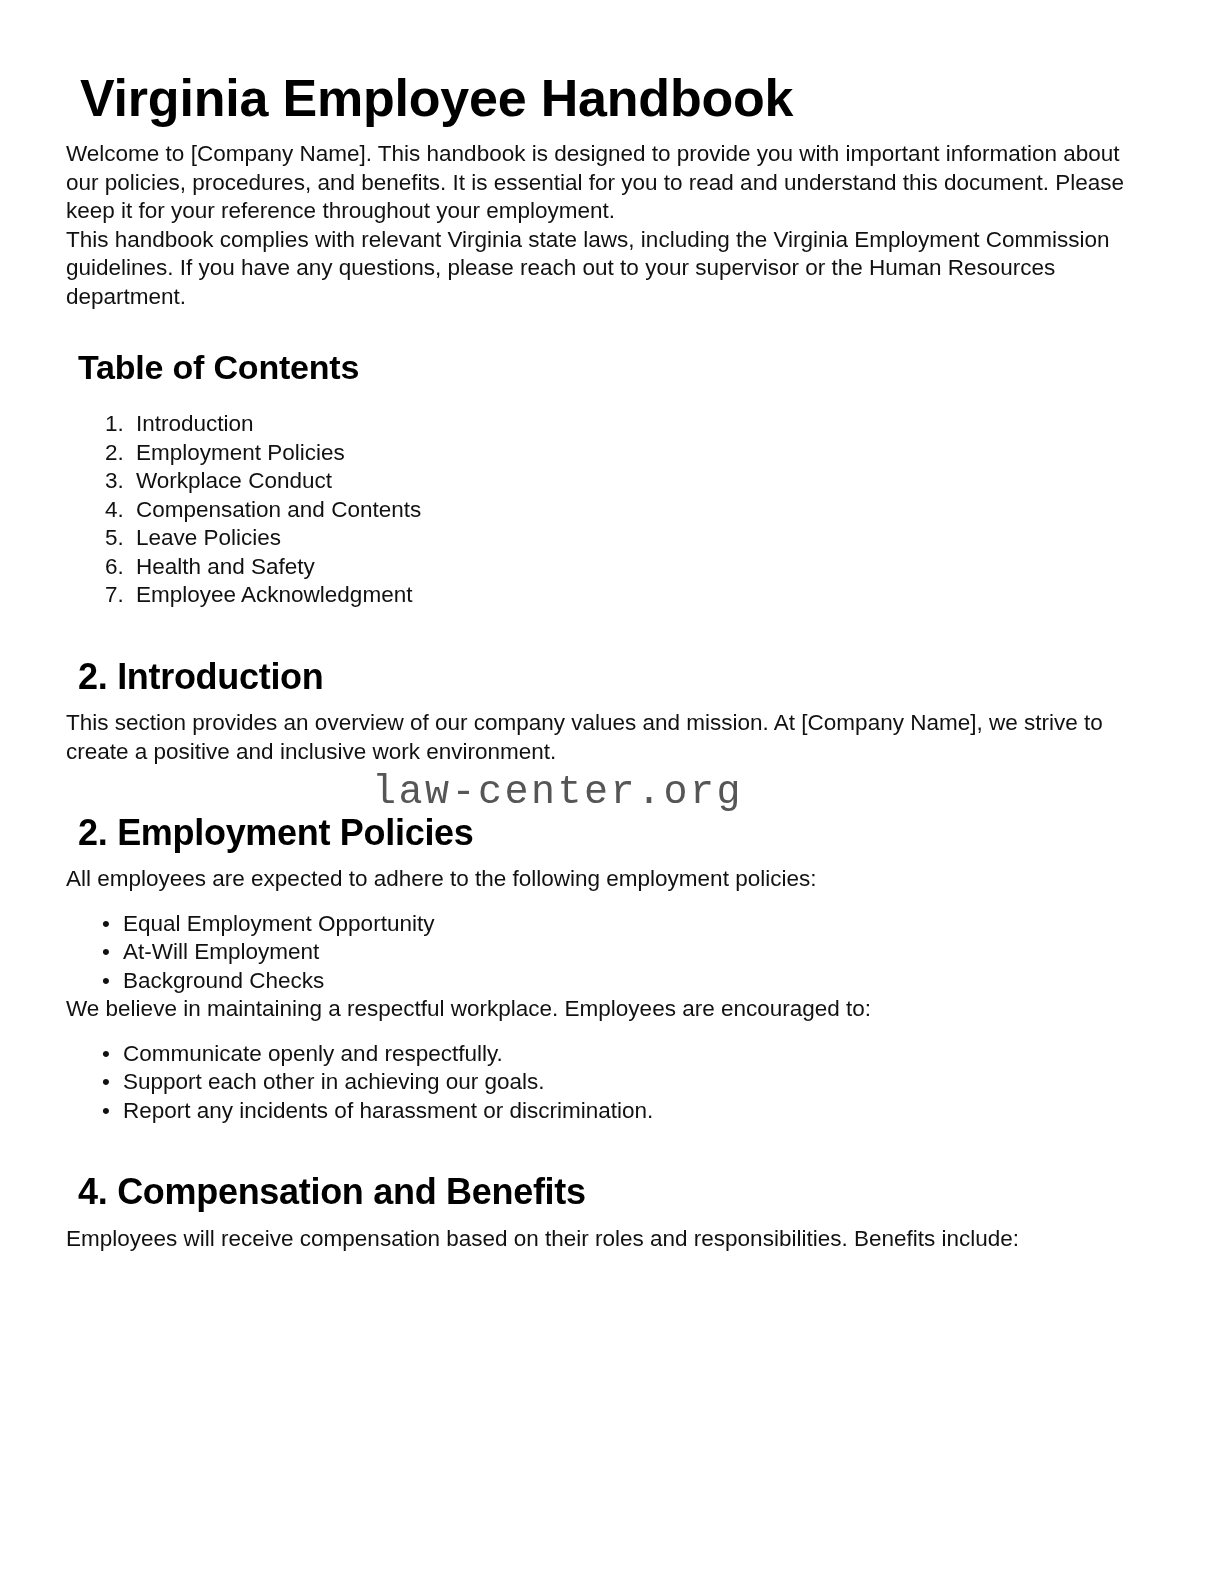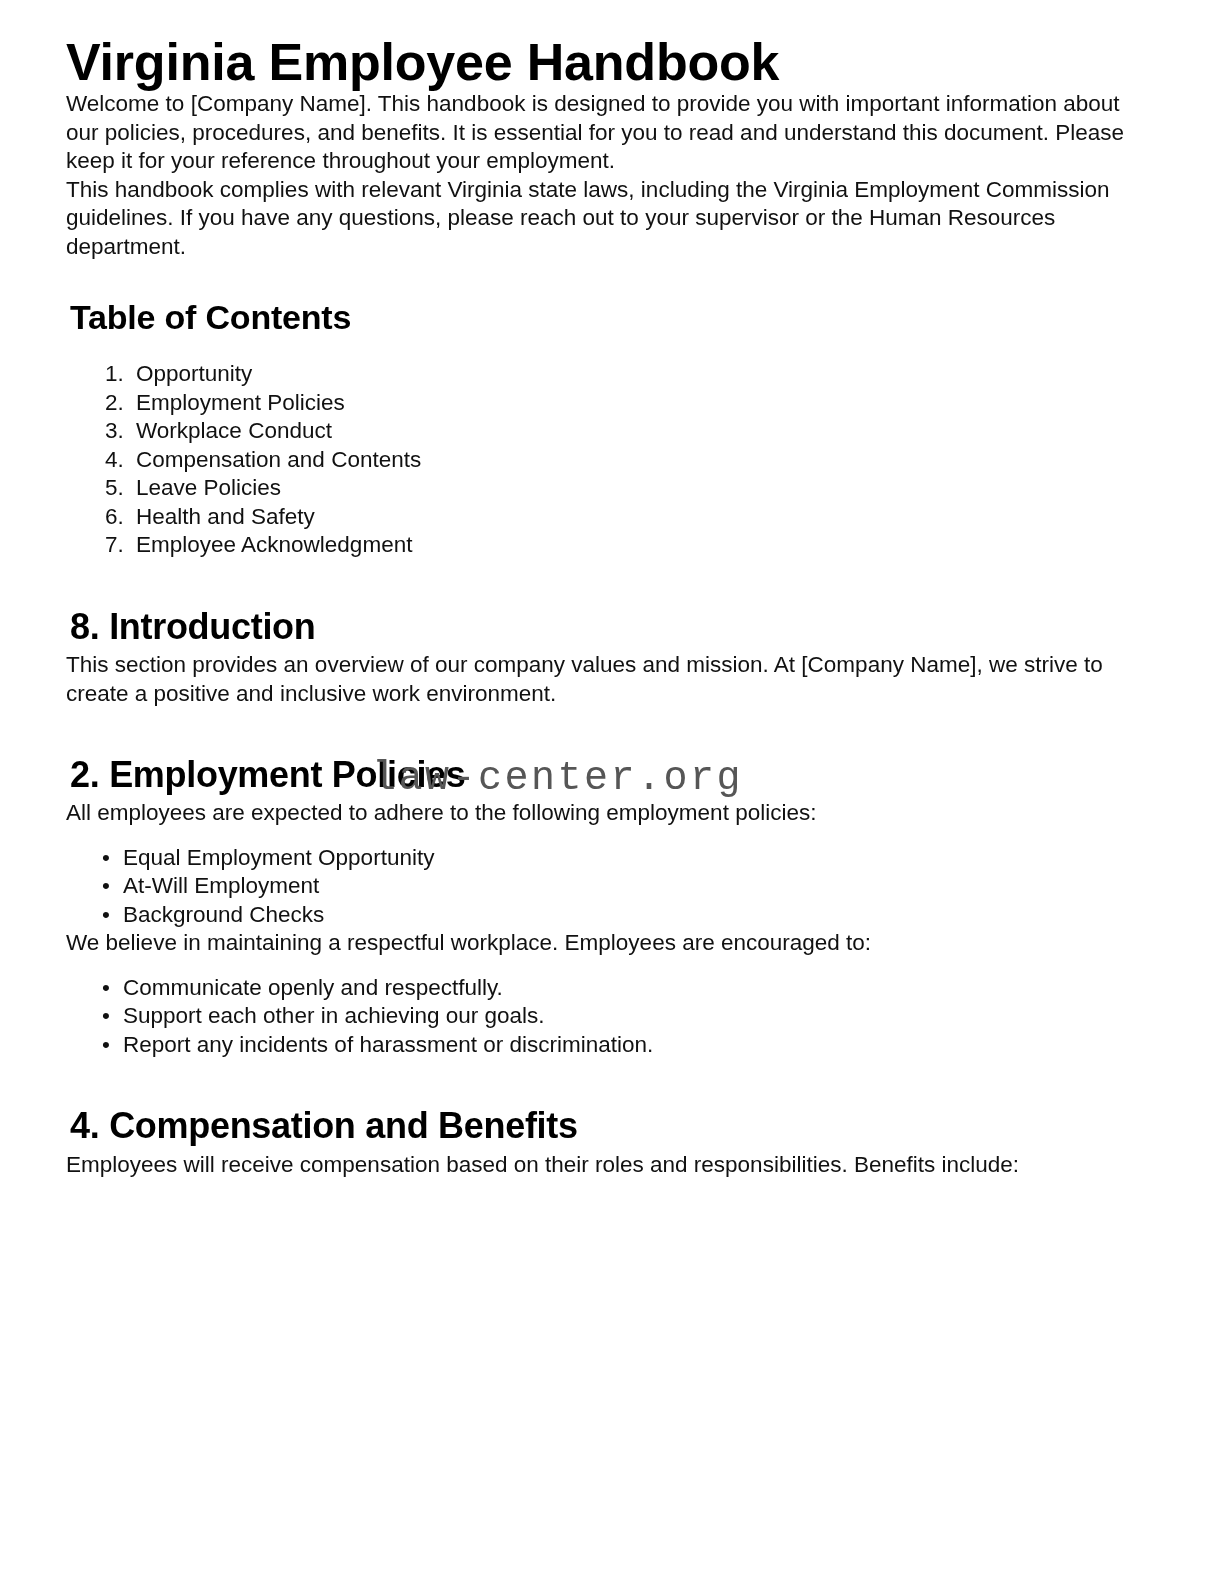--- a/index.html
+++ b/index.html
@@ -23,43 +23,43 @@
     background: #ffffff;
     box-sizing: border-box;
     padding: 0 86px 0 66px;
   }
 
   .doc-title {
     font-size: 52px;
     font-weight: bold;
     line-height: 1.08;
     letter-spacing: -0.2px;
-    margin: 0;
-    padding-top: 34px;
+    margin: 14px;
+    padding-top: 56px;
   }
 
   p.body-par {
     font-size: 22.5px;
     line-height: 28.5px;
     margin: 0;
     padding: 0;
     color: #111111;
     max-width: 1080px;
   }
 
   .par-gap-1 { margin-top: 47px; }
   .par-gap-2 { margin-top: 28px; }
 
   b, strong { font-weight: normal; }
 
   h2.section-heading {
     font-size: 34px;
     font-weight: bold;
     line-height: 1.12;
-    margin: 4px;
+    margin: 12px;
     letter-spacing: -0.2px;
   }
 
   h2.toc-heading {
     margin-top: 37px;
   }
 
   h2.numbered-heading {
     font-size: 36px;
     margin-top: 47px;
@@ -122,30 +122,30 @@
 
   <h1 class="doc-title">Virginia Employee Handbook</h1>
 
   <p class="body-par par-gap-1"><span>Welcome to </span><b>[Company Name]</b><span>. This handbook is designed to provide you with important information about our policies, procedures, and benefits. It is essential for you to read and understand this document. Please keep it for your reference throughout your employment.</span></p>
 
   <p class="body-par par-gap-2">This handbook complies with relevant Virginia state laws, including the Virginia Employment Commission guidelines. If you have any questions, please reach out to your supervisor or the Human Resources department.</p>
 
   <h2 class="section-heading toc-heading">Table of Contents</h2>
 
   <ol class="toc-list">
-    <li>Opportunity</li>
+    <li>Introduction</li>
     <li>Employment Policies</li>
     <li>Workplace Conduct</li>
     <li>Compensation and Contents</li>
     <li>Leave Policies</li>
     <li>Health and Safety</li>
     <li>Employee Acknowledgment</li>
   </ol>
 
-  <h2 class="section-heading numbered-heading">8. Introduction</h2>
+  <h2 class="section-heading numbered-heading">2. Introduction</h2>
   <p class="body-par section-par"><span>This section provides an overview of our company values and mission. At </span><b>[Company Name]</b><span>, we strive to create a positive and inclusive work environment.</span></p>
 
   <h2 class="section-heading numbered-heading">2. Employment Policies</h2>
   <p class="body-par section-par">All employees are expected to adhere to the following employment policies:</p>
   <ul class="bullet-list">
     <li>Equal Employment Opportunity</li>
     <li>At-Will Employment</li>
     <li>Background Checks</li>
   </ul>
 

